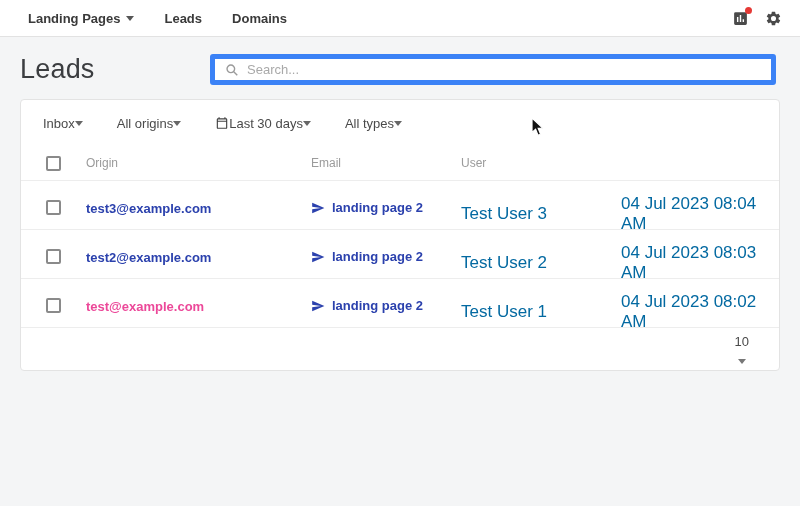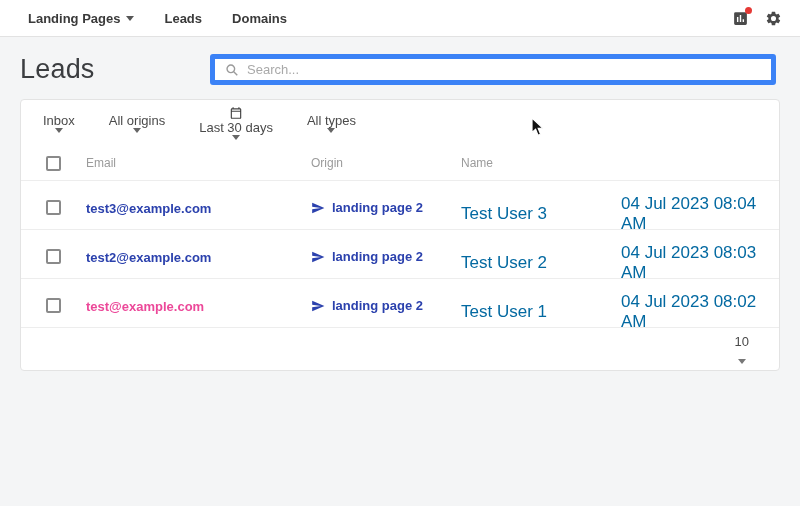--- a/index.html
+++ b/index.html
@@ -103,21 +103,20 @@
     padding: 0 22px;
     height: 46px;
   }
   .filter {
     display: flex;
     align-items: center;
     font-size: 13px;
     color: #4a4a4a;
     cursor: pointer;
     white-space: nowrap;
-    flex-direction: column;
   }
   .filter .caret-down { border-top-color: #666; }
 
   
   .tgrid {
     display: grid;
     grid-template-columns: 65px 225px 150px 160px 1fr;
     align-items: center;
   }
   .thead { height: 34px; }
@@ -245,23 +244,23 @@
     <div class="filter">
       <span>All types</span>
       <span class="caret-down"></span>
     </div>
   </div>
 
   <div class="tgrid thead">
     <div class="cell-check">
       <input type="checkbox" class="cb" style="">
     </div>
+    <div class="th">Origin</div>
     <div class="th">Email</div>
-    <div class="th">Origin</div>
-    <div class="th">Name</div>
+    <div class="th">User</div>
   </div>
 
   <div class="tgrid trow">
     <div class="cell-check">
       <input type="checkbox" class="cb" style="">
     </div>
     <div><a class="link" style="color:#2b41ad">test3@example.com</a></div>
     <div class="origin-cell">
       <span style="display:inline-flex">
         <svg width="14" height="14" viewBox="0 0 24 24">

